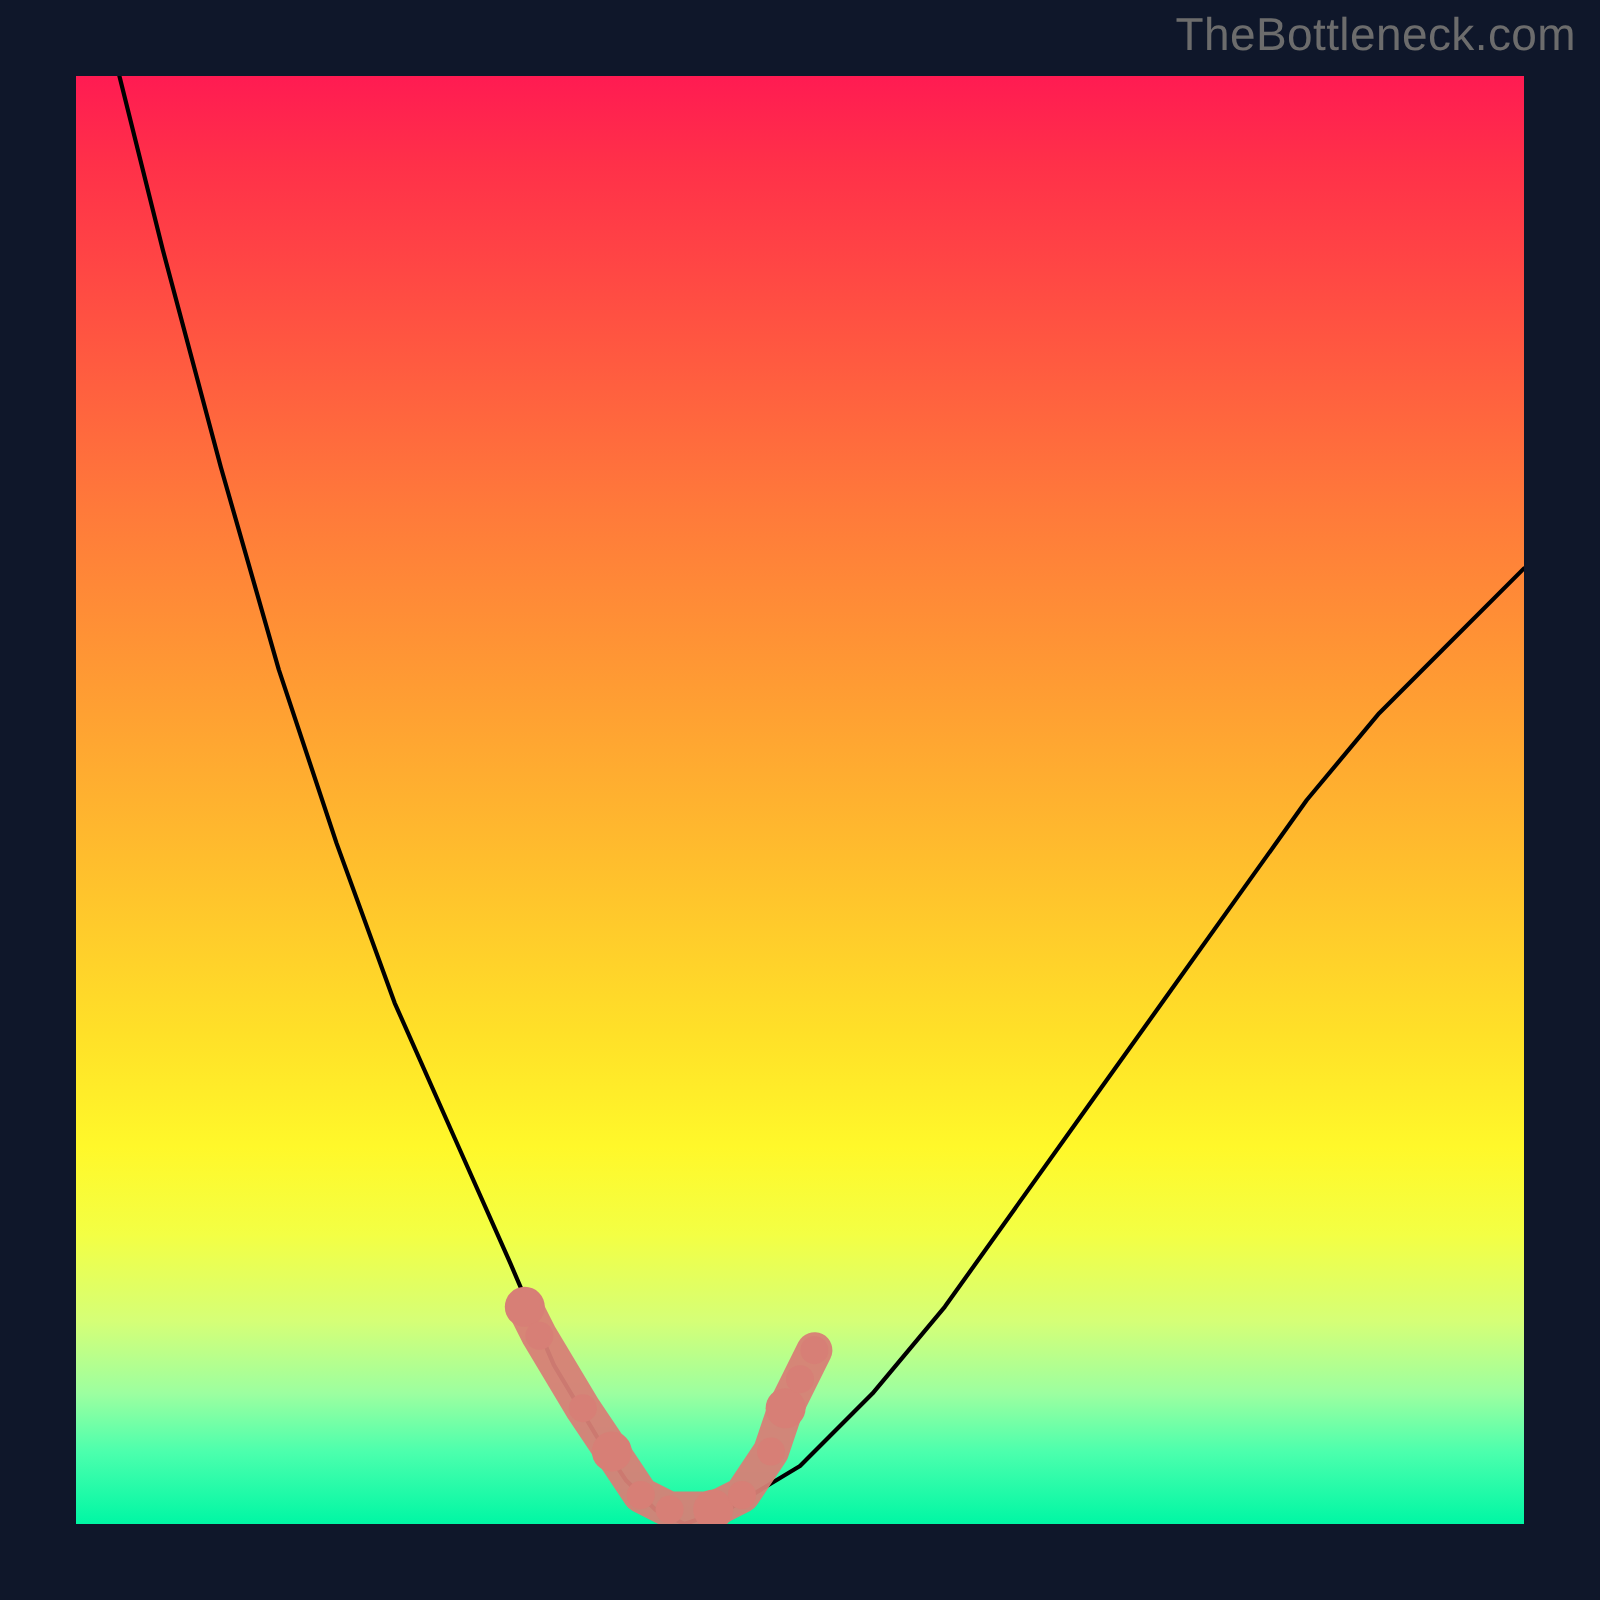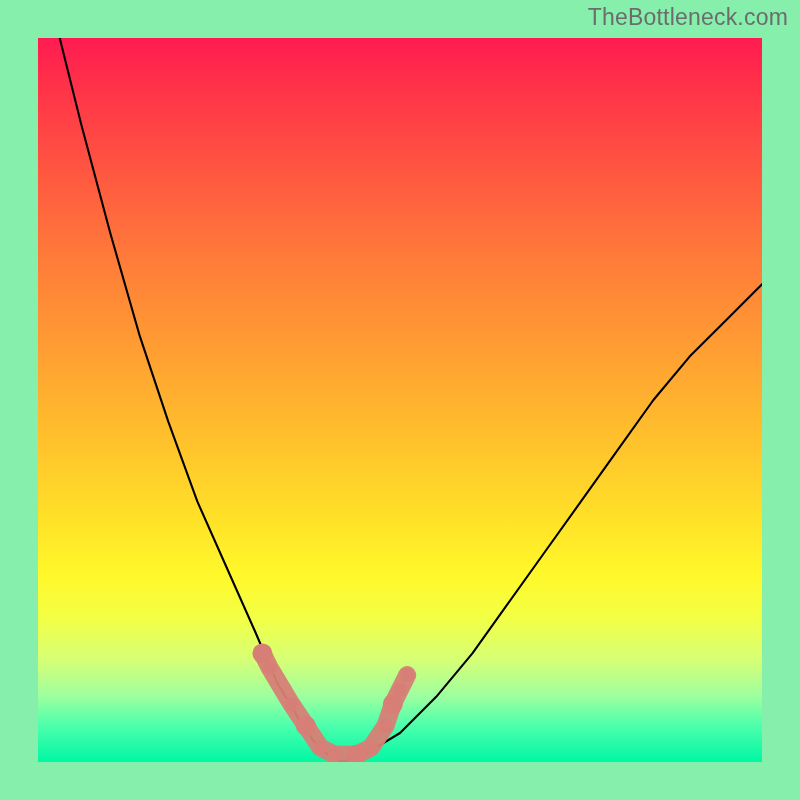--- a/index.html
+++ b/index.html
@@ -8,21 +8,21 @@
     width: 800px;
     height: 800px;
     overflow: hidden;
     background: #000;
     font-family: Arial, Helvetica, sans-serif;
   }
   .frame {
     position: relative;
     width: 800px;
     height: 800px;
-    background: #86efac;
+    background: #0f172a;
   }
   .watermark {
     position: absolute;
     top: 4px;
     right: 12px;
     color: #6c6c6c;
     font-size: 23px;
     font-weight: 500;
     letter-spacing: 0.2px;
     z-index: 40;

